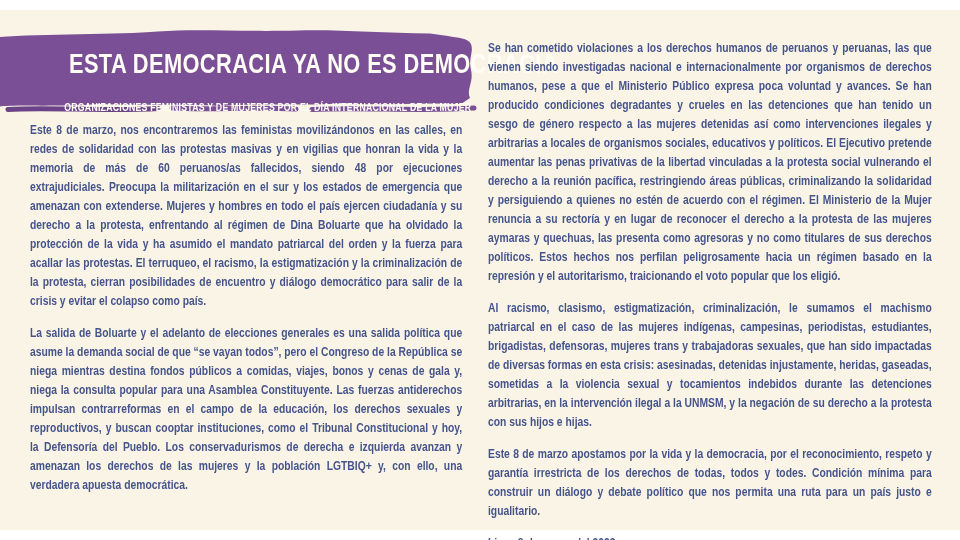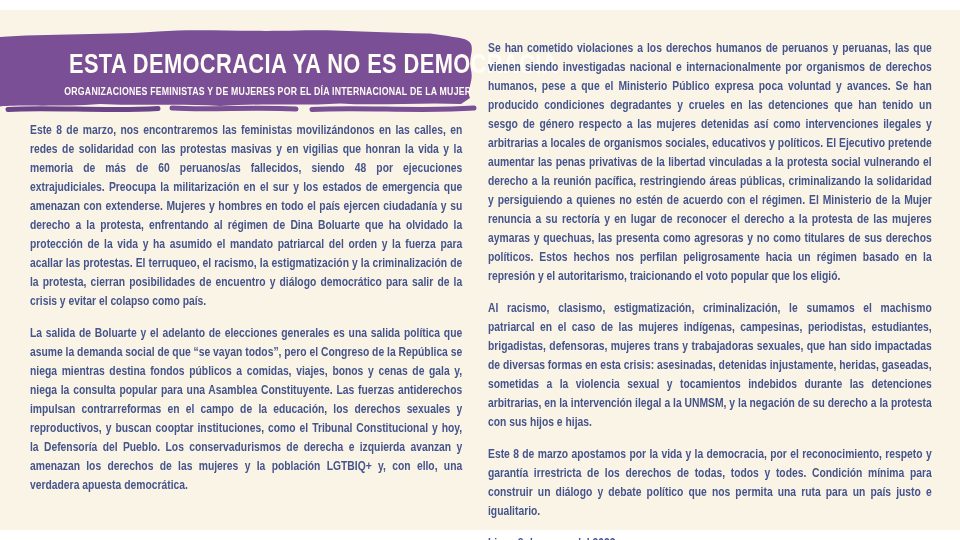--- a/index.html
+++ b/index.html
@@ -17,21 +17,21 @@
   .banner-text {
     position:absolute; left:0; top:48px; width:476px; text-align:center;
     color:#fffdf6;
   }
   .banner-title {
     display:inline-block; margin:0; font-size:28px; font-weight:bold;
     letter-spacing:0.5px; white-space:nowrap;
     transform:scaleX(0.78); transform-origin:50% 0;
   }
   .banner-subtitle {
-    display:block; margin-top:1px;
+    display:block; margin-top:17px;
   }
   .banner-subtitle span {
     display:inline-block; font-size:11.5px; font-weight:bold;
     letter-spacing:0.3px; white-space:nowrap;
     transform:scaleX(0.76); transform-origin:50% 0;
   }
   .col { position:absolute; color:#46548c; }
   .col-left  { left:30px;  top:120px; width:432px; }
   .col-right { left:488px; top:38px;  width:444px; }
   .cond { transform:scaleX(0.765); transform-origin:0 0; }

